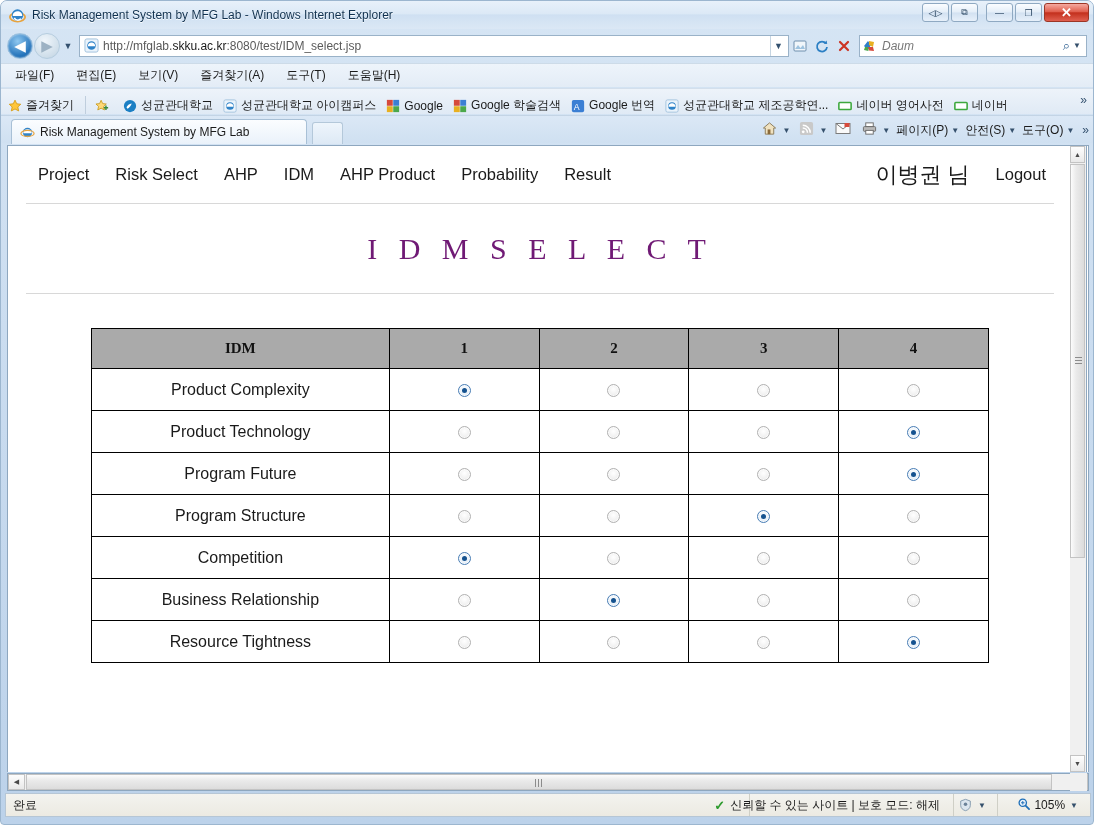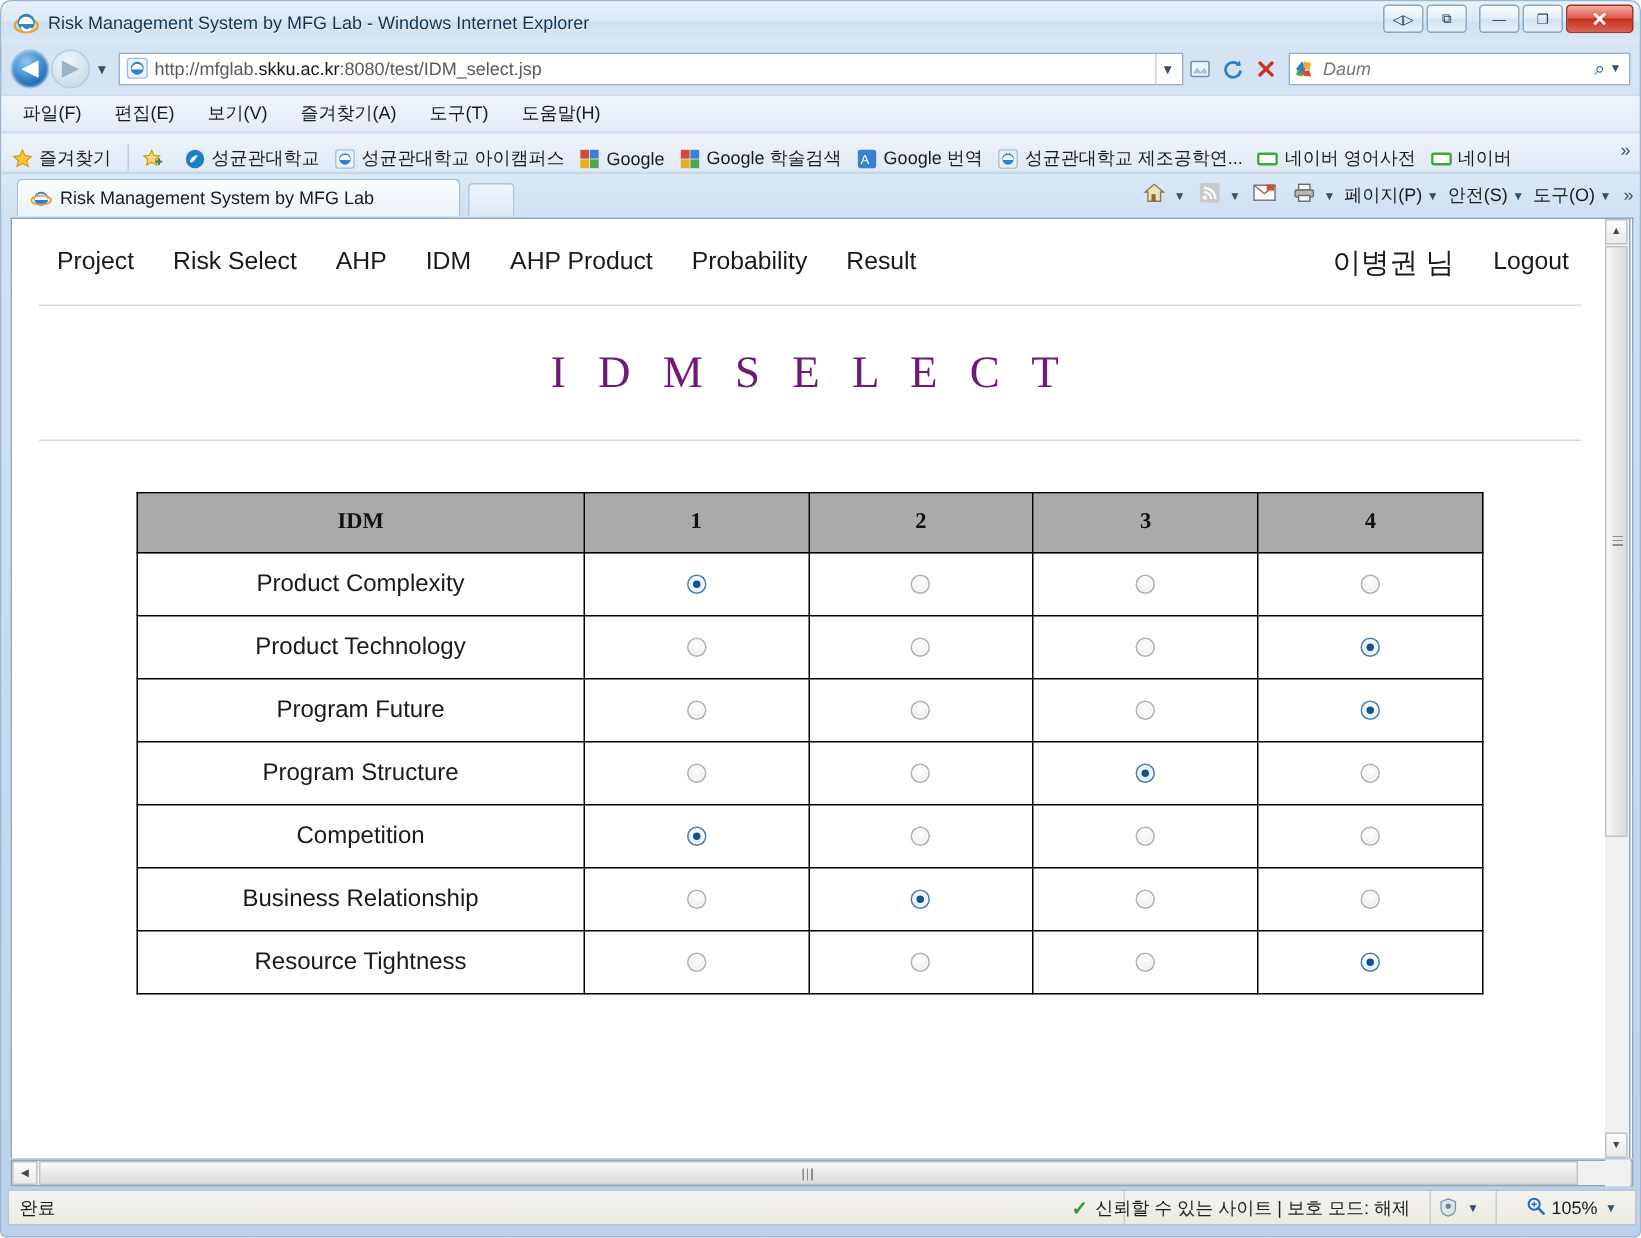--- a/index.html
+++ b/index.html
@@ -167,21 +167,21 @@
 
   
   #pagenav {
     position: relative; height: 58px;
     border-bottom: 1px solid #d8d8d8;
     display: flex; align-items: center;
     padding: 0 8px 0 12px;
   }
   #pagenav .nv { font-size: 16.5px; color: #1a1a1a; margin-right: 26px; white-space: nowrap; }
   #pagenav .right { position: absolute; right: 8px; display: flex; align-items: center; }
-  #pagenav .right .user { font-size: 19px; color: #1a1a1a; margin-right: 26px; white-space: nowrap; text-align: right; }
+  #pagenav .right .user { font-size: 22px; color: #1a1a1a; margin-right: 26px; white-space: nowrap; text-align: right; }
   #pagenav .right .logout { font-size: 16.5px; color: #1a1a1a; white-space: nowrap; }
 
   #pagetitle {
     height: 90px; display: flex; align-items: center; justify-content: center;
     border-bottom: 1px solid #d8d8d8;
     font-size: 30px; letter-spacing: 7px; color: #701a75;
     font-family: "Liberation Serif", serif;
   }
 
   

